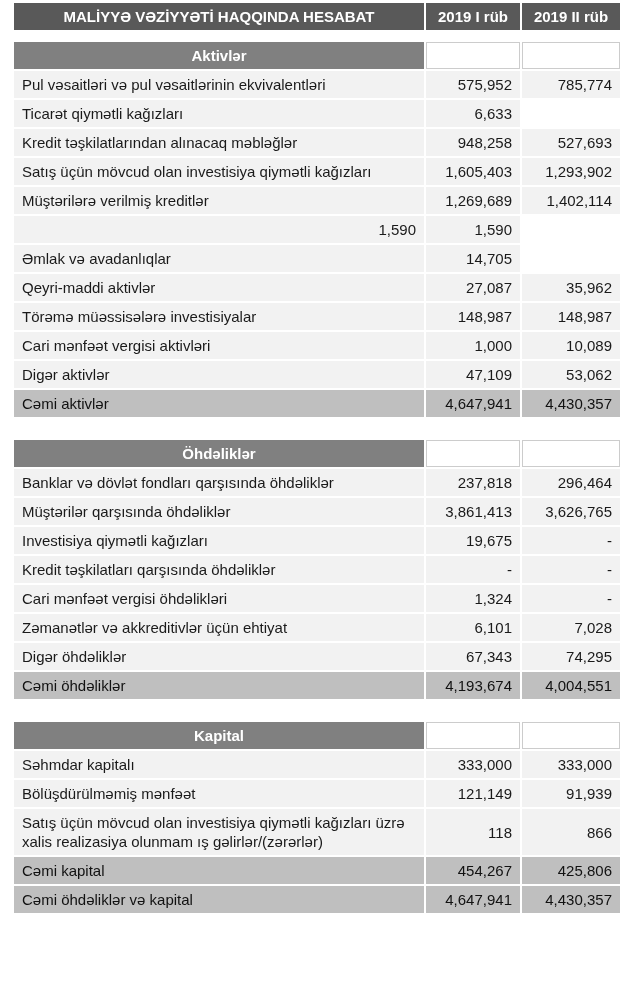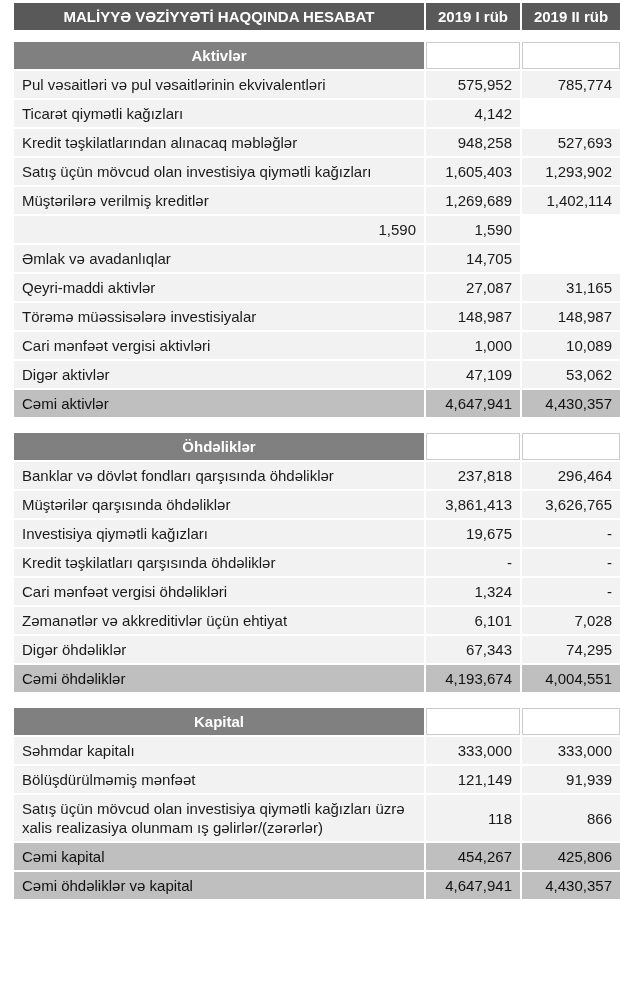--- a/index.html
+++ b/index.html
@@ -65,21 +65,21 @@
   }
 
   
   .total-row .cell {
     background: #bfbfbf;
     font-weight: normal;
     color: #111111;
   }
 
   .section { margin-top: 12px; }
-  .section + .section { margin-top: 16px; }
+  .section + .section { margin-top: 23px; }
 </style>
 </head>
 <body>
 
 <div class="sheet">
 
   <div class="row header-row">
     <div class="cell title">MALİYYƏ VƏZİYYƏTİ HAQQINDA HESABAT</div>
     <div class="cell num">2019 I rüb</div>
     <div class="cell num">2019 II rüb</div>
@@ -92,21 +92,21 @@
       <div class="cell empty"></div>
     </div>
 
     <div class="row">
       <div class="cell label">Pul vəsaitləri və pul vəsaitlərinin ekvivalentləri</div>
       <div class="cell num">575,952</div>
       <div class="cell num">785,774</div>
     </div>
     <div class="row">
       <div class="cell label">Ticarət qiymətli kağızları</div>
-      <div class="cell num">4,142</div>
+      <div class="cell num">6,633</div>
     </div>
     <div class="row">
       <div class="cell label">Kredit təşkilatlarından alınacaq məbləğlər</div>
       <div class="cell num">948,258</div>
       <div class="cell num">527,693</div>
     </div>
     <div class="row">
       <div class="cell label">Satış üçün mövcud olan investisiya qiymətli kağızları</div>
       <div class="cell num">1,605,403</div>
       <div class="cell num">1,293,902</div>
@@ -120,21 +120,21 @@
       <div class="cell num">1,590</div>
       <div class="cell num">1,590</div>
     </div>
     <div class="row">
       <div class="cell label">Əmlak və avadanlıqlar</div>
       <div class="cell num">14,705</div>
     </div>
     <div class="row">
       <div class="cell label">Qeyri-maddi aktivlər</div>
       <div class="cell num">27,087</div>
-      <div class="cell num">31,165</div>
+      <div class="cell num">35,962</div>
     </div>
     <div class="row">
       <div class="cell label">Törəmə müəssisələrə investisiyalar</div>
       <div class="cell num">148,987</div>
       <div class="cell num">148,987</div>
     </div>
     <div class="row">
       <div class="cell label">Cari mənfəət vergisi aktivləri</div>
       <div class="cell num">1,000</div>
       <div class="cell num">10,089</div>

